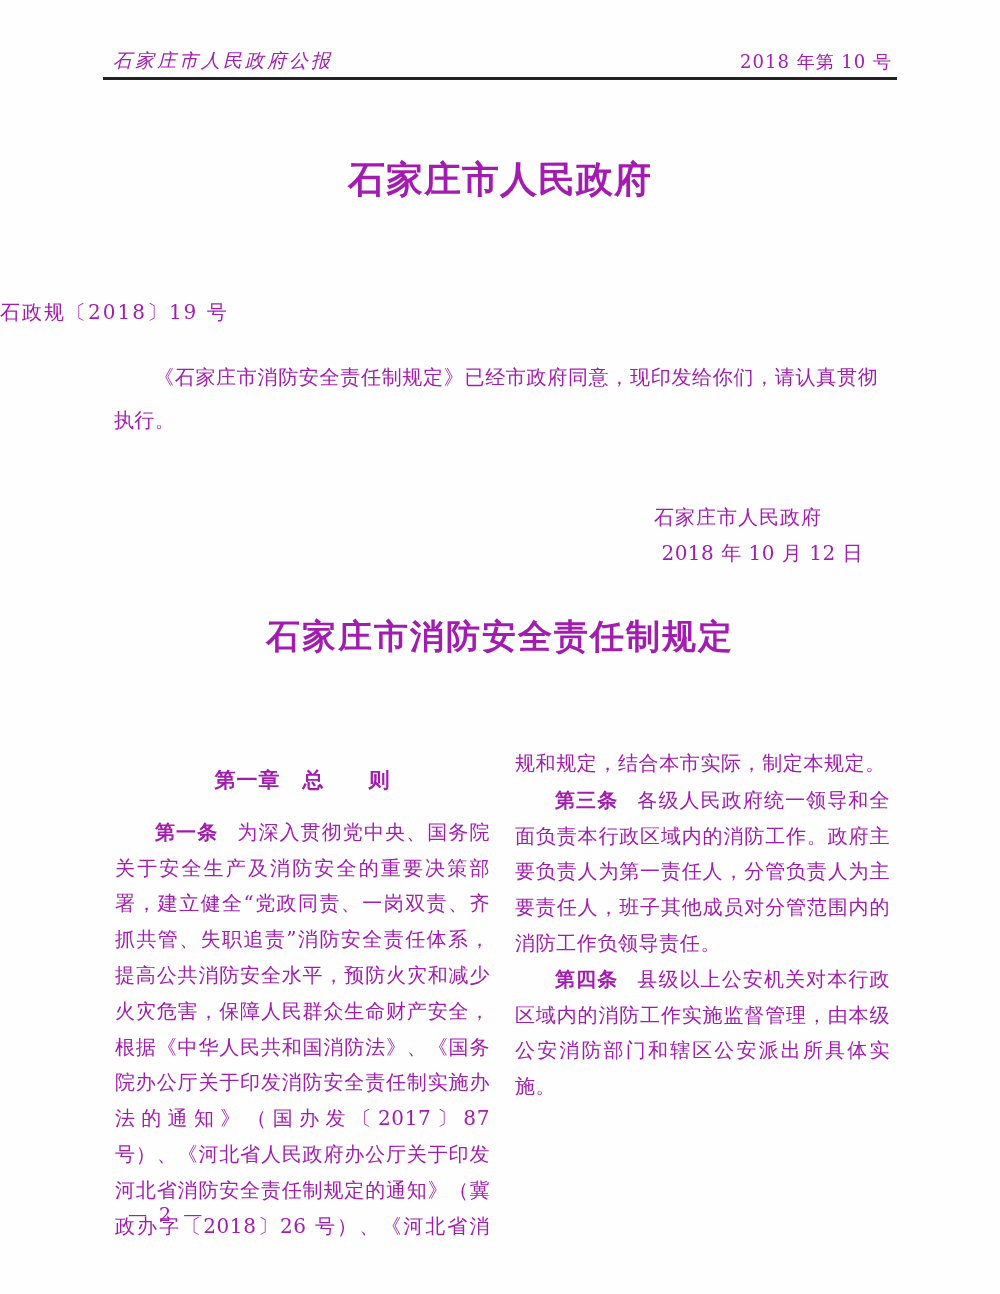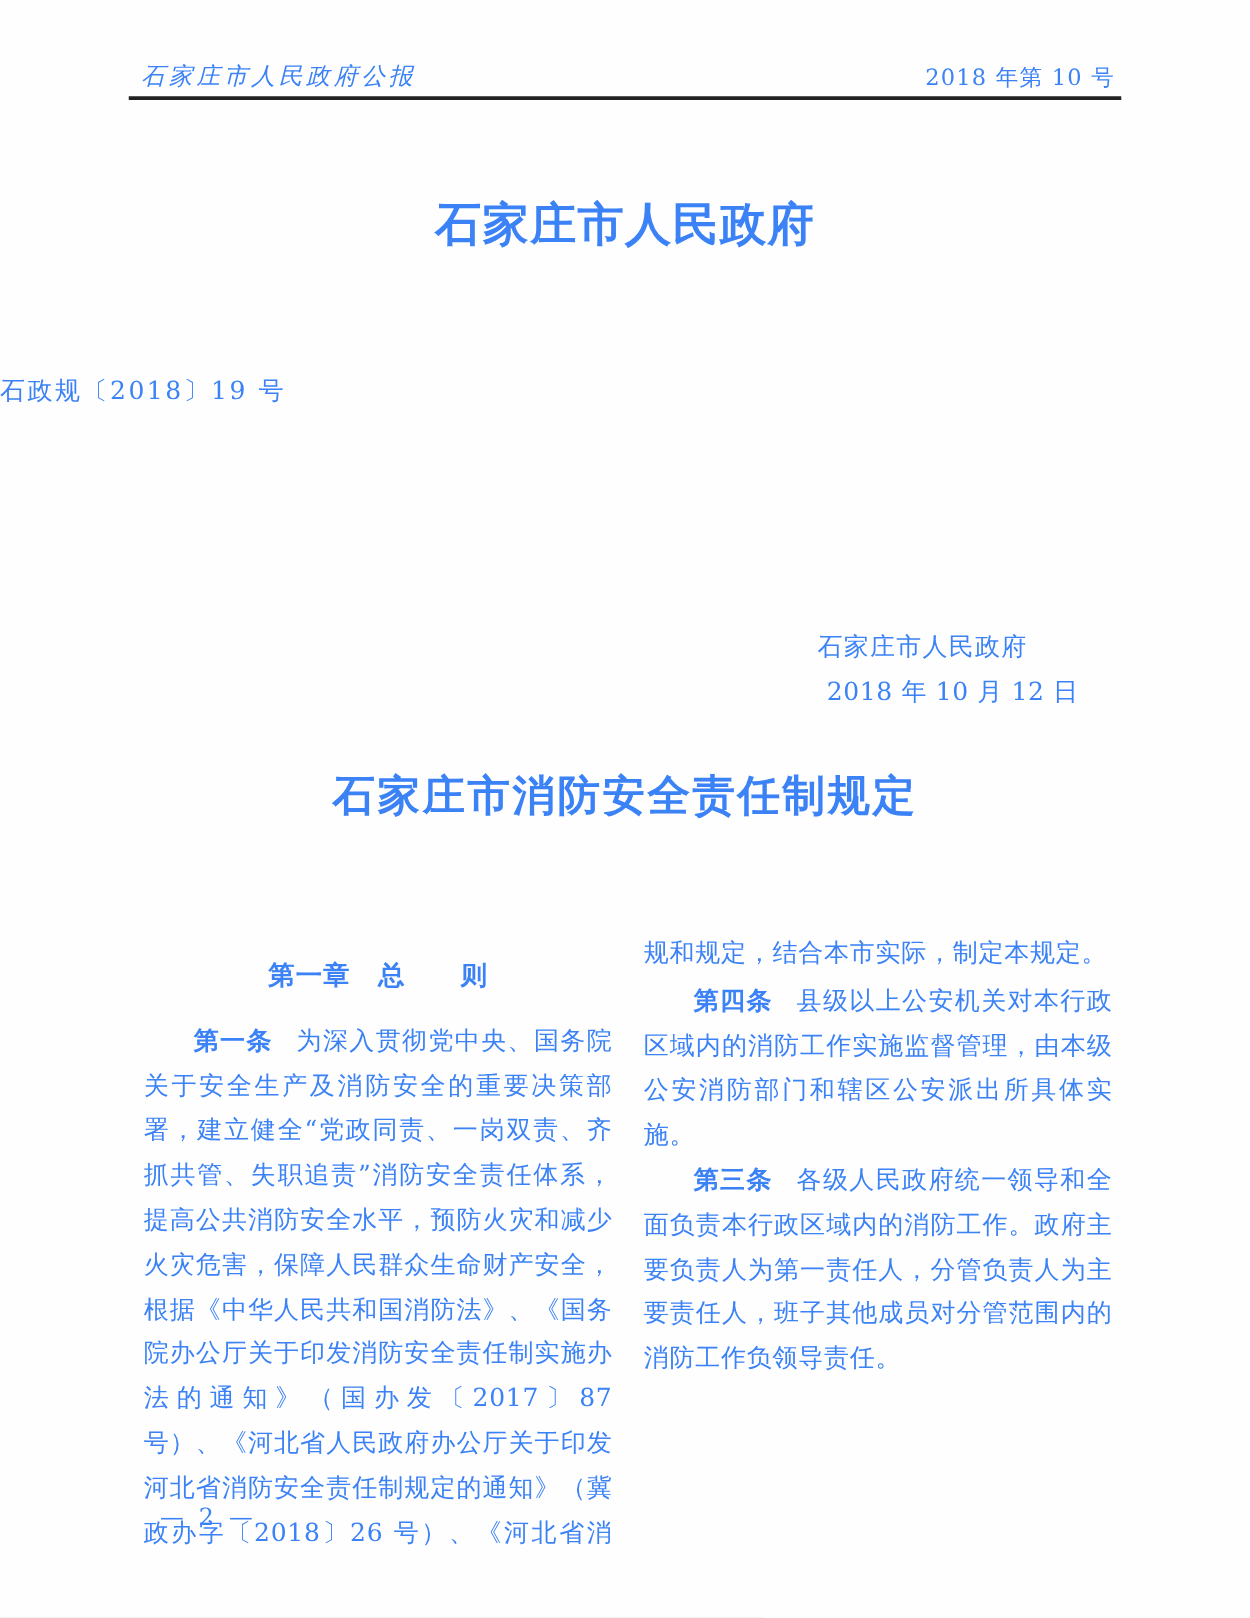--- a/index.html
+++ b/index.html
@@ -2,21 +2,21 @@
 <html><head>
 <meta charset="utf-8">
 <style>
   html, body { margin: 0; padding: 0; background: #e8e8e8; }
   .page {
     position: relative;
     width: 1000px;
     height: 1294px;
     margin: 0 auto;
     background: #fefefe;
-    color: #3b82f6;
+    color: #a21caf;
     font-family: "DejaVu Serif", "Liberation Serif", serif;
     overflow: hidden;
   }
 
   
   .running-head {
     position: absolute;
     top: 48px; left: 113px; right: 108px;
     display: flex;
     justify-content: space-between;
@@ -145,37 +145,38 @@
     <span class="pub">石家庄市人民政府公报</span>
     <span class="issue">2018 年第 10 号</span>
   </div>
   <div class="head-rule"></div>
 
   <div class="doc-title line1">石家庄市人民政府</div>
 
   <div class="doc-number">石政规〔2018〕19 号</div>
 
   <div class="intro">
+    <p class="body">《石家庄市消防安全责任制规定》已经市政府同意，现印发给你们，请认真贯彻执行。</p>
   </div>
 
   <div class="sig-name">石家庄市人民政府</div>
   <div class="sig-date">2018 年 10 月 12 日</div>
 
   <div class="reg-title">石家庄市消防安全责任制规定</div>
 
   <div class="columns">
 
     <div class="col">
       <p class="chapter-heading">第一章　总　　则</p>
       <p class="art"><span class="art-num">第一条</span><span>为深入贯彻党中央、国务院关于安全生产及消防安全的重要决策部署，建立健全“党政同责、一岗双责、齐抓共管、失职追责”消防安全责任体系，提高公共消防安全水平，预防火灾和减少火灾危害，保障人民群众生命财产安全，根据《中华人民共和国消防法》、《国务院办公厅关于印发消防安全责任制实施办法的通知》（国办发〔2017〕87 号）、《河北省人民政府办公厅关于印发河北省消防安全责任制规定的通知》（冀政办字〔2018〕26 号）、《河北省消防条例》等法律、法</span></p>
     </div>
 
     <div class="col">
       <p class="cont">规和规定，结合本市实际，制定本规定。</p>
+      <p class="art"><span class="art-num">第三条</span><span>各级人民政府统一领导和全面负责本行政区域内的消防工作。政府主要负责人为第一责任人，分管负责人为主要责任人，班子其他成员对分管范围内的消防工作负领导责任。</span></p>
       <p class="art"><span class="art-num">第四条</span><span>县级以上公安机关对本行政区域内的消防工作实施监督管理，由本级公安消防部门和辖区公安派出所具体实施。</span></p>
-      <p class="art"><span class="art-num">第三条</span><span>各级人民政府统一领导和全面负责本行政区域内的消防工作。政府主要负责人为第一责任人，分管负责人为主要责任人，班子其他成员对分管范围内的消防工作负领导责任。</span></p>
     </div>
 
   </div>
 
   <div class="page-number">— 2 —</div>
 
 </div>
 
 </body></html>

